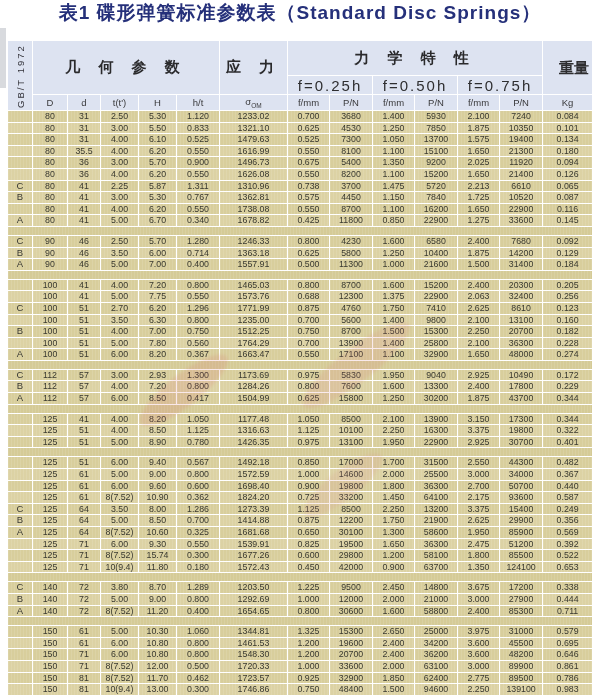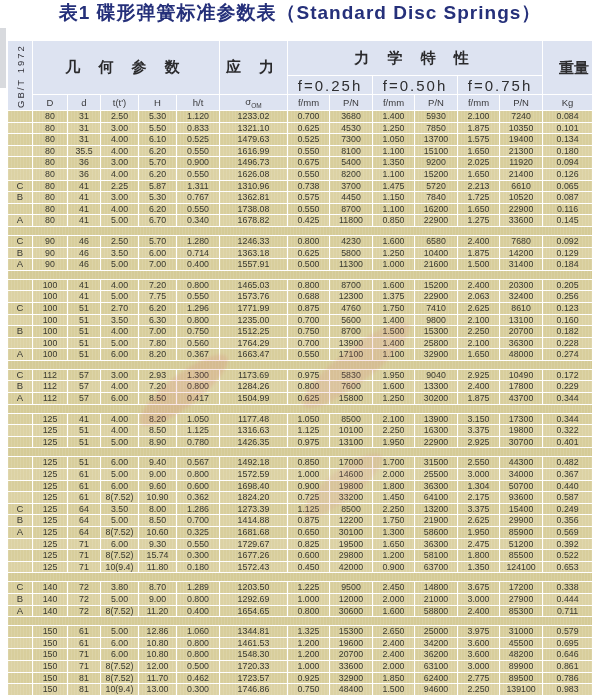--- a/index.html
+++ b/index.html
@@ -580,21 +580,21 @@
         <td>125</td>
         <td>61</td>
         <td>6.00</td>
         <td>9.60</td>
         <td>0.600</td>
         <td>1698.40</td>
         <td>0.900</td>
         <td>19800</td>
         <td>1.800</td>
         <td>36300</td>
-        <td>1.304</td>
+        <td>2.700</td>
         <td>50700</td>
         <td>0.440</td>
       </tr>
       <tr class="alt">
         <td class="rowlabel"></td>
         <td>125</td>
         <td>61</td>
         <td>8(7.52)</td>
         <td>10.90</td>
         <td>0.362</td>
@@ -655,21 +655,21 @@
         <td>85900</td>
         <td>0.569</td>
       </tr>
       <tr class="alt">
         <td class="rowlabel"></td>
         <td>125</td>
         <td>71</td>
         <td>6.00</td>
         <td>9.30</td>
         <td>0.550</td>
-        <td>1729.67</td>
+        <td>1539.91</td>
         <td>0.825</td>
         <td>19500</td>
         <td>1.650</td>
         <td>36300</td>
         <td>2.475</td>
         <td>51200</td>
         <td>0.392</td>
       </tr>
       <tr>
         <td class="rowlabel"></td>
@@ -755,21 +755,21 @@
         <td>0.711</td>
       </tr>
       <tr class="sep">
         <td colspan="14"></td>
       </tr>
       <tr>
         <td class="rowlabel"></td>
         <td>150</td>
         <td>61</td>
         <td>5.00</td>
-        <td>12.86</td>
+        <td>10.30</td>
         <td>1.060</td>
         <td>1344.81</td>
         <td>1.325</td>
         <td>15300</td>
         <td>2.650</td>
         <td>25000</td>
         <td>3.975</td>
         <td>31000</td>
         <td>0.579</td>
       </tr>

